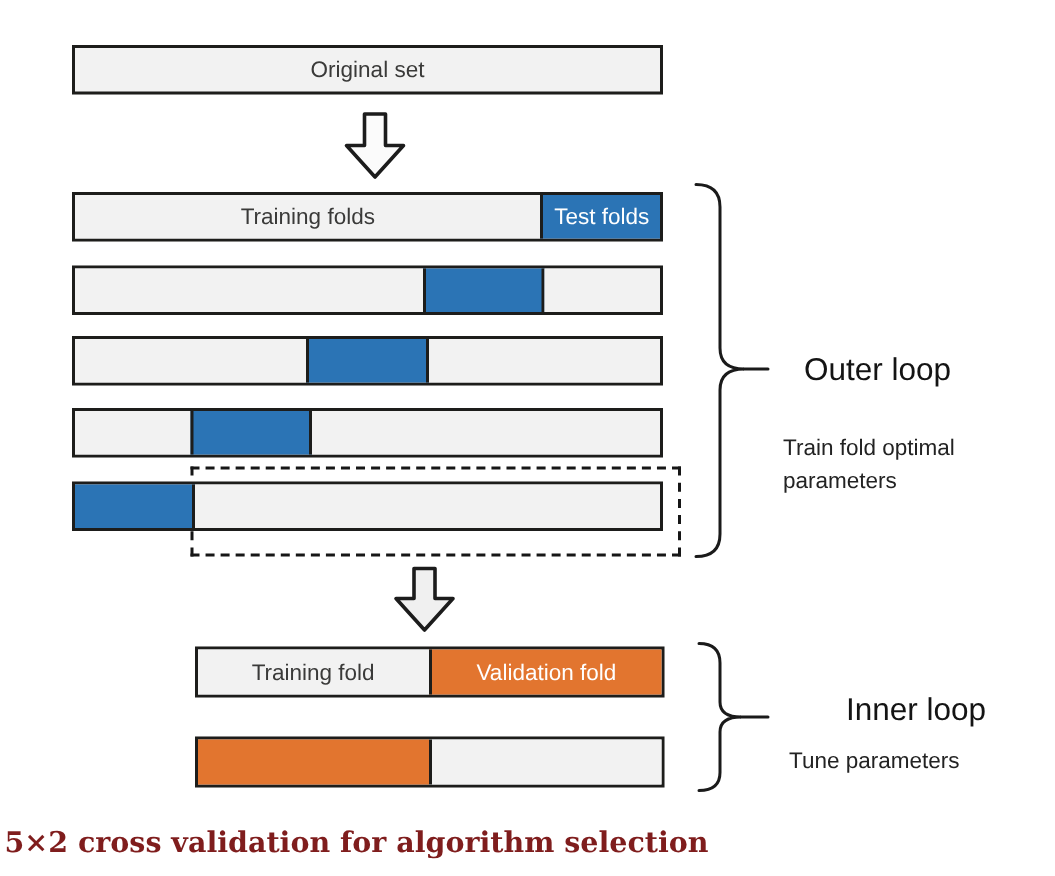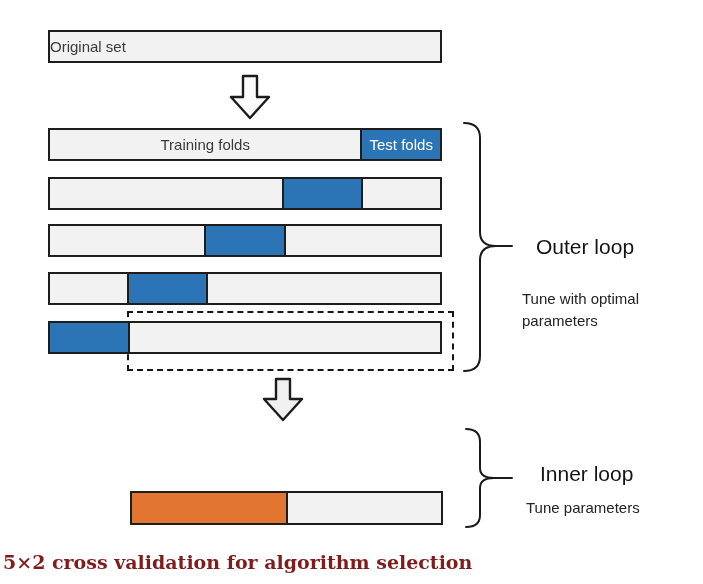--- a/index.html
+++ b/index.html
@@ -4,21 +4,21 @@
 <style>
   html,body{margin:0;padding:0;background:#ffffff;}
   #canvas{
     position:relative;width:703px;height:584px;background:#ffffff;overflow:hidden;
     font-family:"Liberation Sans", sans-serif;
     --test:#2b74b5; --validation:#e2752f; --fold:#f2f2f2; --border:#1d1d1b;
   }
   .box{
     position:absolute;box-sizing:border-box;background:var(--fold);
     border:2px solid var(--border);
-    display:flex;align-items:center;
+    display:flex;align-items:center;justify-content:center;
     font-size:15px;color:#3a3a39;
   }
   #original-box{left:48px;top:30px;width:394px;height:33px;}
   #outer-rows{position:absolute;left:48px;top:128px;width:394px;height:226px;}
   #inner-rows{position:absolute;left:130px;top:431px;width:313px;height:94px;}
   .fold-row{
     position:absolute;left:0;width:100%;height:33px;box-sizing:border-box;
     border:2px solid var(--border);display:flex;background:var(--fold);
   }
   .seg{
@@ -84,36 +84,40 @@
         <div class="seg fold" style="flex: 4 0 0px;"></div>
       </div>
     </div>
 
   <svg class="abs-svg" style="left:460px;top:120px;" width="58" height="254" viewBox="0 0 58 254">
     <path d="M4 3 Q20 3 20 18 L20 112 Q20 126 36 126 Q20 126 20 140 L20 236 Q20 251 4 251" fill="none" stroke="#1a1a1a" stroke-width="2" stroke-linecap="round"></path>
     <path d="M36 126 L52 126" fill="none" stroke="#1a1a1a" stroke-width="2" stroke-linecap="round"></path>
   </svg>
 
   <div class="loop-label" style="left:520px;top:235px;">Outer loop</div>
-  <div class="loop-sublabel" style="left:522px;top:288px;width:142px;">Tune with optimal parameters</div>
+  <div class="loop-sublabel" style="left:522px;top:288px;width:142px;">Train fold optimal parameters</div>
 
   <svg class="abs-svg" style="left:261px;top:377px;" width="44" height="45" viewBox="0 0 44 45">
     <path d="M15 2 L29 2 L29 22 L41 22 L22 43 L3 22 L15 22 Z" fill="#f0f0f0" stroke="#1c1c1c" stroke-width="2.4" stroke-linejoin="round"></path>
   </svg>
 
   <div id="inner-rows">
+      <div class="fold-row" style="top: 0px; height: 34px;">
+        <div class="seg train" style="flex: 1 0 0px;">Training fold</div>
+        <div class="seg validation bl" style="flex: 1 0 0px;">Validation fold</div>
+      </div>
       <div class="fold-row" style="top: 60px; height: 34px;">
         <div class="seg validation" style="flex: 1 0 0px;"></div>
         <div class="seg train bl" style="flex: 1 0 0px;"></div>
       </div>
     </div>
 
   <svg class="abs-svg" style="left:462px;top:426px;" width="54" height="104" viewBox="0 0 54 104">
     <path d="M4 3 Q18 3 18 16 L18 42 Q18 52 32 52 Q18 52 18 62 L18 89 Q18 101 4 101" fill="none" stroke="#1a1a1a" stroke-width="2" stroke-linecap="round"></path>
     <path d="M32 52 L50 52" fill="none" stroke="#1a1a1a" stroke-width="2" stroke-linecap="round"></path>
   </svg>
 
-  <div class="loop-label" style="left:524px;top:462px;">Inner loop</div>
+  <div class="loop-label" style="left:548px;top:462px;">Inner loop</div>
   <div class="loop-sublabel" style="left:526px;top:497px;">Tune parameters</div>
 
   <div id="caption">5×2 cross validation for algorithm selection</div>
 
 </div>
 
 </body></html>

